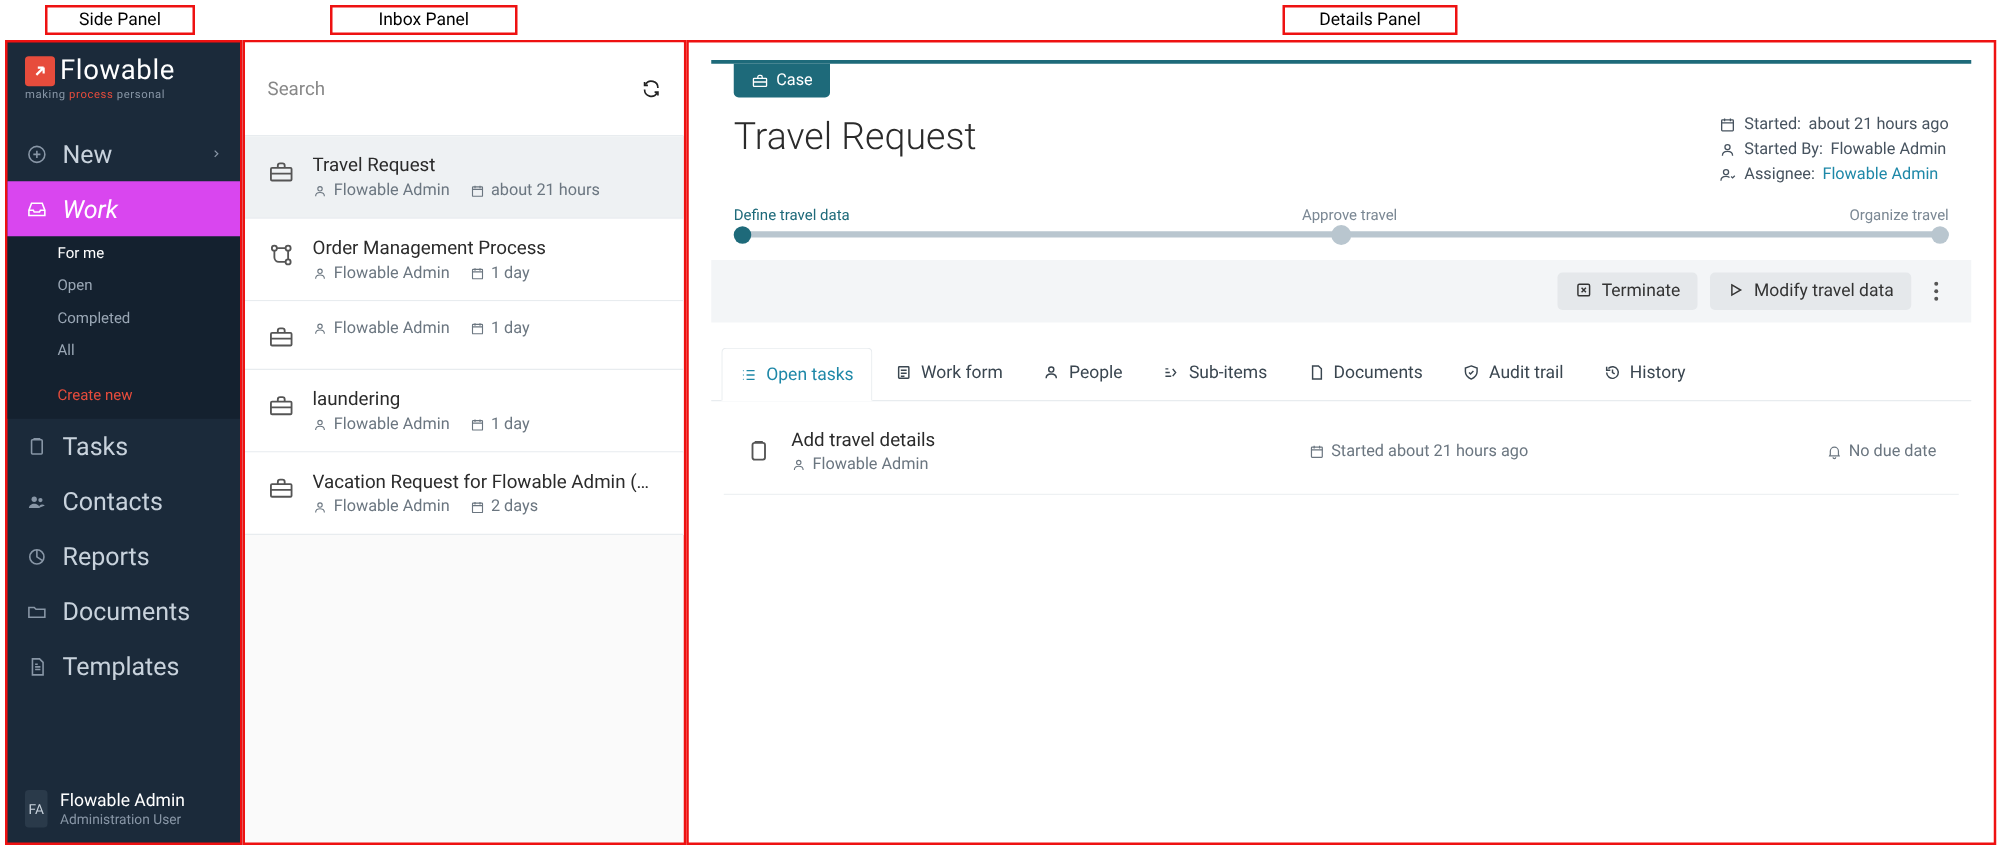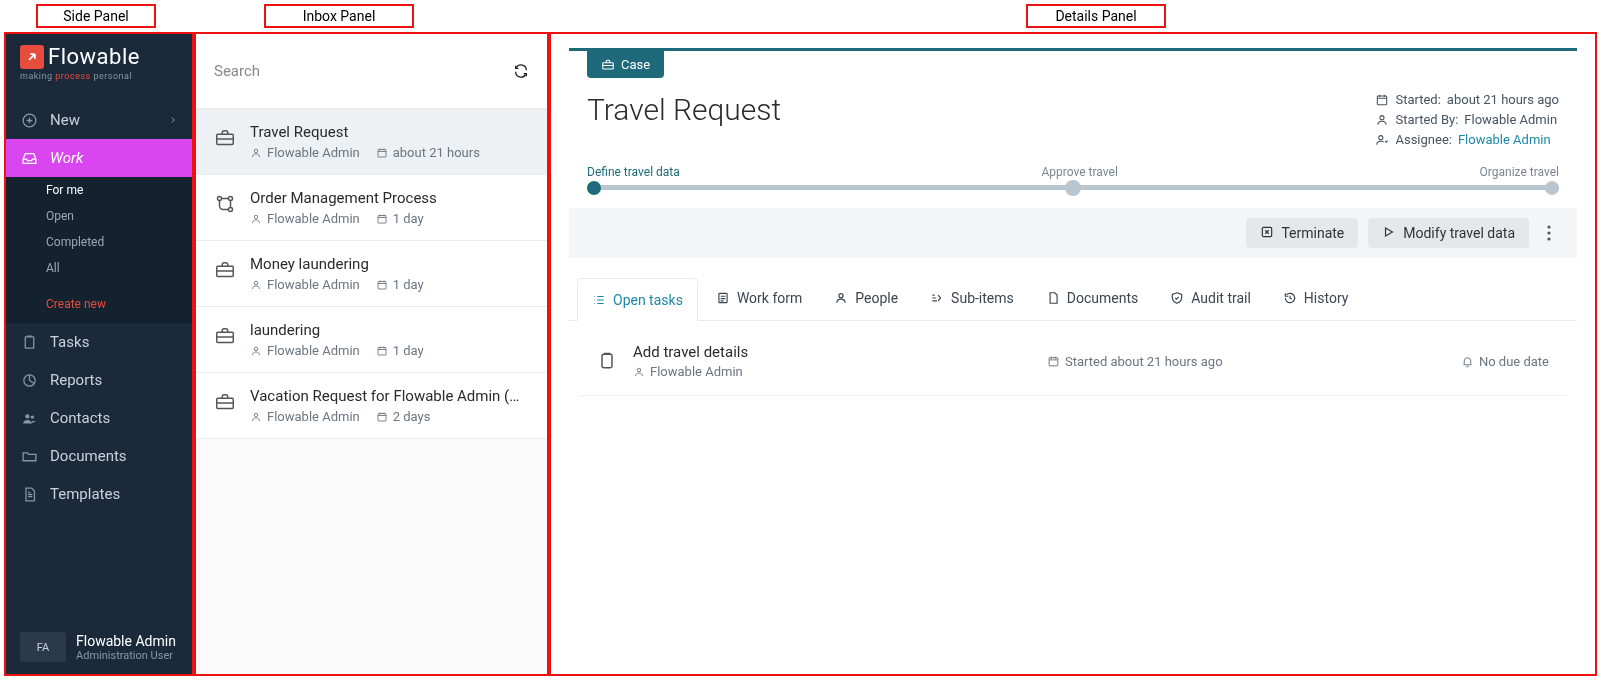--- a/index.html
+++ b/index.html
@@ -16,33 +16,33 @@
 
   
   .sidebar { width: 190px; background: #1b2a3a; color: #c8d2dc; display: flex; flex-direction: column; border: 2px solid #e11; }
   .logo-area { padding: 10px 14px 6px; }
   .logo-row { display: flex; align-items: center; gap: 4px; }
   .logo-sq { width: 24px; height: 24px; background: #e74c3c; border-radius: 3px; display: flex; align-items: center; justify-content: center; color: #fff; font-weight: bold; }
   .logo-text { color: #fff; font-size: 22px; letter-spacing: 0.5px; }
   .logo-tag { font-size: 9px; color: #8896a6; margin-top: 2px; letter-spacing: 0.5px; }
   .logo-tag .hl { color: #e74c3c; }
 
-  .nav-item { display: flex; align-items: center; padding: 10px 14px; font-size: 15px; color: #c8d2dc; cursor: pointer; gap: 12px; position: relative; }
+  .nav-item { display: flex; align-items: center; padding: 10px 14px; font-size: 20px; color: #c8d2dc; cursor: pointer; gap: 12px; position: relative; }
   .nav-item.active { background: #d946ef; color: #fff; font-style: italic; }
   .nav-item .chev { margin-left: auto; font-size: 12px; color: #8896a6; }
   .nav-icon { width: 18px; display: flex; align-items: center; justify-content: center; color: #8896a6; }
   .nav-item.active .nav-icon { color: #fff; }
 
   .sub-items { background: #14212f; }
   .sub-item { padding: 6px 14px 6px 40px; font-size: 12px; color: #9aa7b5; cursor: pointer; }
   .sub-item.active { color: #fff; }
   .sub-item.create { color:#e74c3c}
 
   .user-block { margin-top: auto; padding: 12px 14px; display: flex; align-items: center; gap: 10px; }
-  .avatar { width: 46px; height: 30px; background: #2a3a4a; color: #c8d2dc; font-size: 11px; display: flex; align-items: center; justify-content: center; border-radius: 3px; }
+  .avatar { width: 18px; height: 30px; background: #2a3a4a; color: #c8d2dc; font-size: 11px; display: flex; align-items: center; justify-content: center; border-radius: 3px; }
   .user-name { color: #fff; font-size: 14px; }
   .user-role { color: #8896a6; font-size: 11px; }
 
   
   .inbox { width: 355px; border: 2px solid #e11; background: #fafafa; display: flex; flex-direction: column; }
   .search-row { display: flex; align-items: center; padding: 28px 18px; background: #fff; border-bottom: 1px solid #e8ecef; }
   .search-input { flex: 1; border: none; outline: none; font-size: 15px; color: #333; background: transparent; }
   .search-input::placeholder { color: #888; }
   .refresh-icon { color: #333; cursor: pointer; }
 
@@ -161,38 +161,38 @@
         <svg width="17" height="17" viewBox="0 0 24 24" fill="none" stroke="currentColor" stroke-width="1.8">
             <rect x="6" y="4" width="12" height="16" rx="1"></rect>
             <path d="M9 4V3h6v1"></path>
           </svg>
       </span>
       <span>Tasks</span>
     </div>
 
     <div class="nav-item">
       <span class="nav-icon">
-        <svg width="17" height="17" viewBox="0 0 24 24" fill="none" stroke="currentColor" stroke-width="1.8">
-            <circle cx="12" cy="12" r="8"></circle>
-            <path d="M12 4v8l6 4"></path>
-          </svg>
-      </span>
-      <span>Reports</span>
-    </div>
-
-    <div class="nav-item">
-      <span class="nav-icon">
         <svg width="17" height="17" viewBox="0 0 24 24" fill="currentColor">
             <circle cx="9" cy="9" r="3"></circle>
             <circle cx="16" cy="10" r="2.4"></circle>
             <path d="M3 19c0-3 3-5 6-5s6 2 6 5"></path>
             <path d="M14 19c0-2 2-4 4-4 1 0 2 .3 3 1"></path>
           </svg>
       </span>
       <span>Contacts</span>
+    </div>
+
+    <div class="nav-item">
+      <span class="nav-icon">
+        <svg width="17" height="17" viewBox="0 0 24 24" fill="none" stroke="currentColor" stroke-width="1.8">
+            <circle cx="12" cy="12" r="8"></circle>
+            <path d="M12 4v8l6 4"></path>
+          </svg>
+      </span>
+      <span>Reports</span>
     </div>
 
     <div class="nav-item">
       <span class="nav-icon">
         <svg width="17" height="17" viewBox="0 0 24 24" fill="none" stroke="currentColor" stroke-width="1.8">
             <path d="M3 7h6l2 2h10v9H3z"></path>
           </svg>
       </span>
       <span>Documents</span>
     </div>
@@ -284,21 +284,20 @@
           </div>
         </div>
         <div class="inbox-item">
           <div class="inbox-icon">
             <svg width="22" height="22" viewBox="0 0 24 24" fill="none" stroke="#555" stroke-width="1.6">
               <rect x="3" y="8" width="18" height="11" rx="1"></rect>
               <path d="M9 8V6a2 2 0 0 1 2-2h2a2 2 0 0 1 2 2v2M3 13h18"></path>
             </svg>
           </div>
           <div class="inbox-body">
-            <div class="inbox-title">Money laundering</div>
             <div class="inbox-meta">
               <span>
                 <svg width="12" height="12" viewBox="0 0 24 24" fill="none" stroke="#6b7680" stroke-width="1.8">
                   <circle cx="12" cy="8" r="3.5"></circle>
                   <path d="M5 20c0-4 3-6 7-6s7 2 7 6"></path>
                 </svg>
                 <span>Flowable Admin</span>
               </span>
               <span>
                 <svg width="12" height="12" viewBox="0 0 24 24" fill="none" stroke="#6b7680" stroke-width="1.8">

